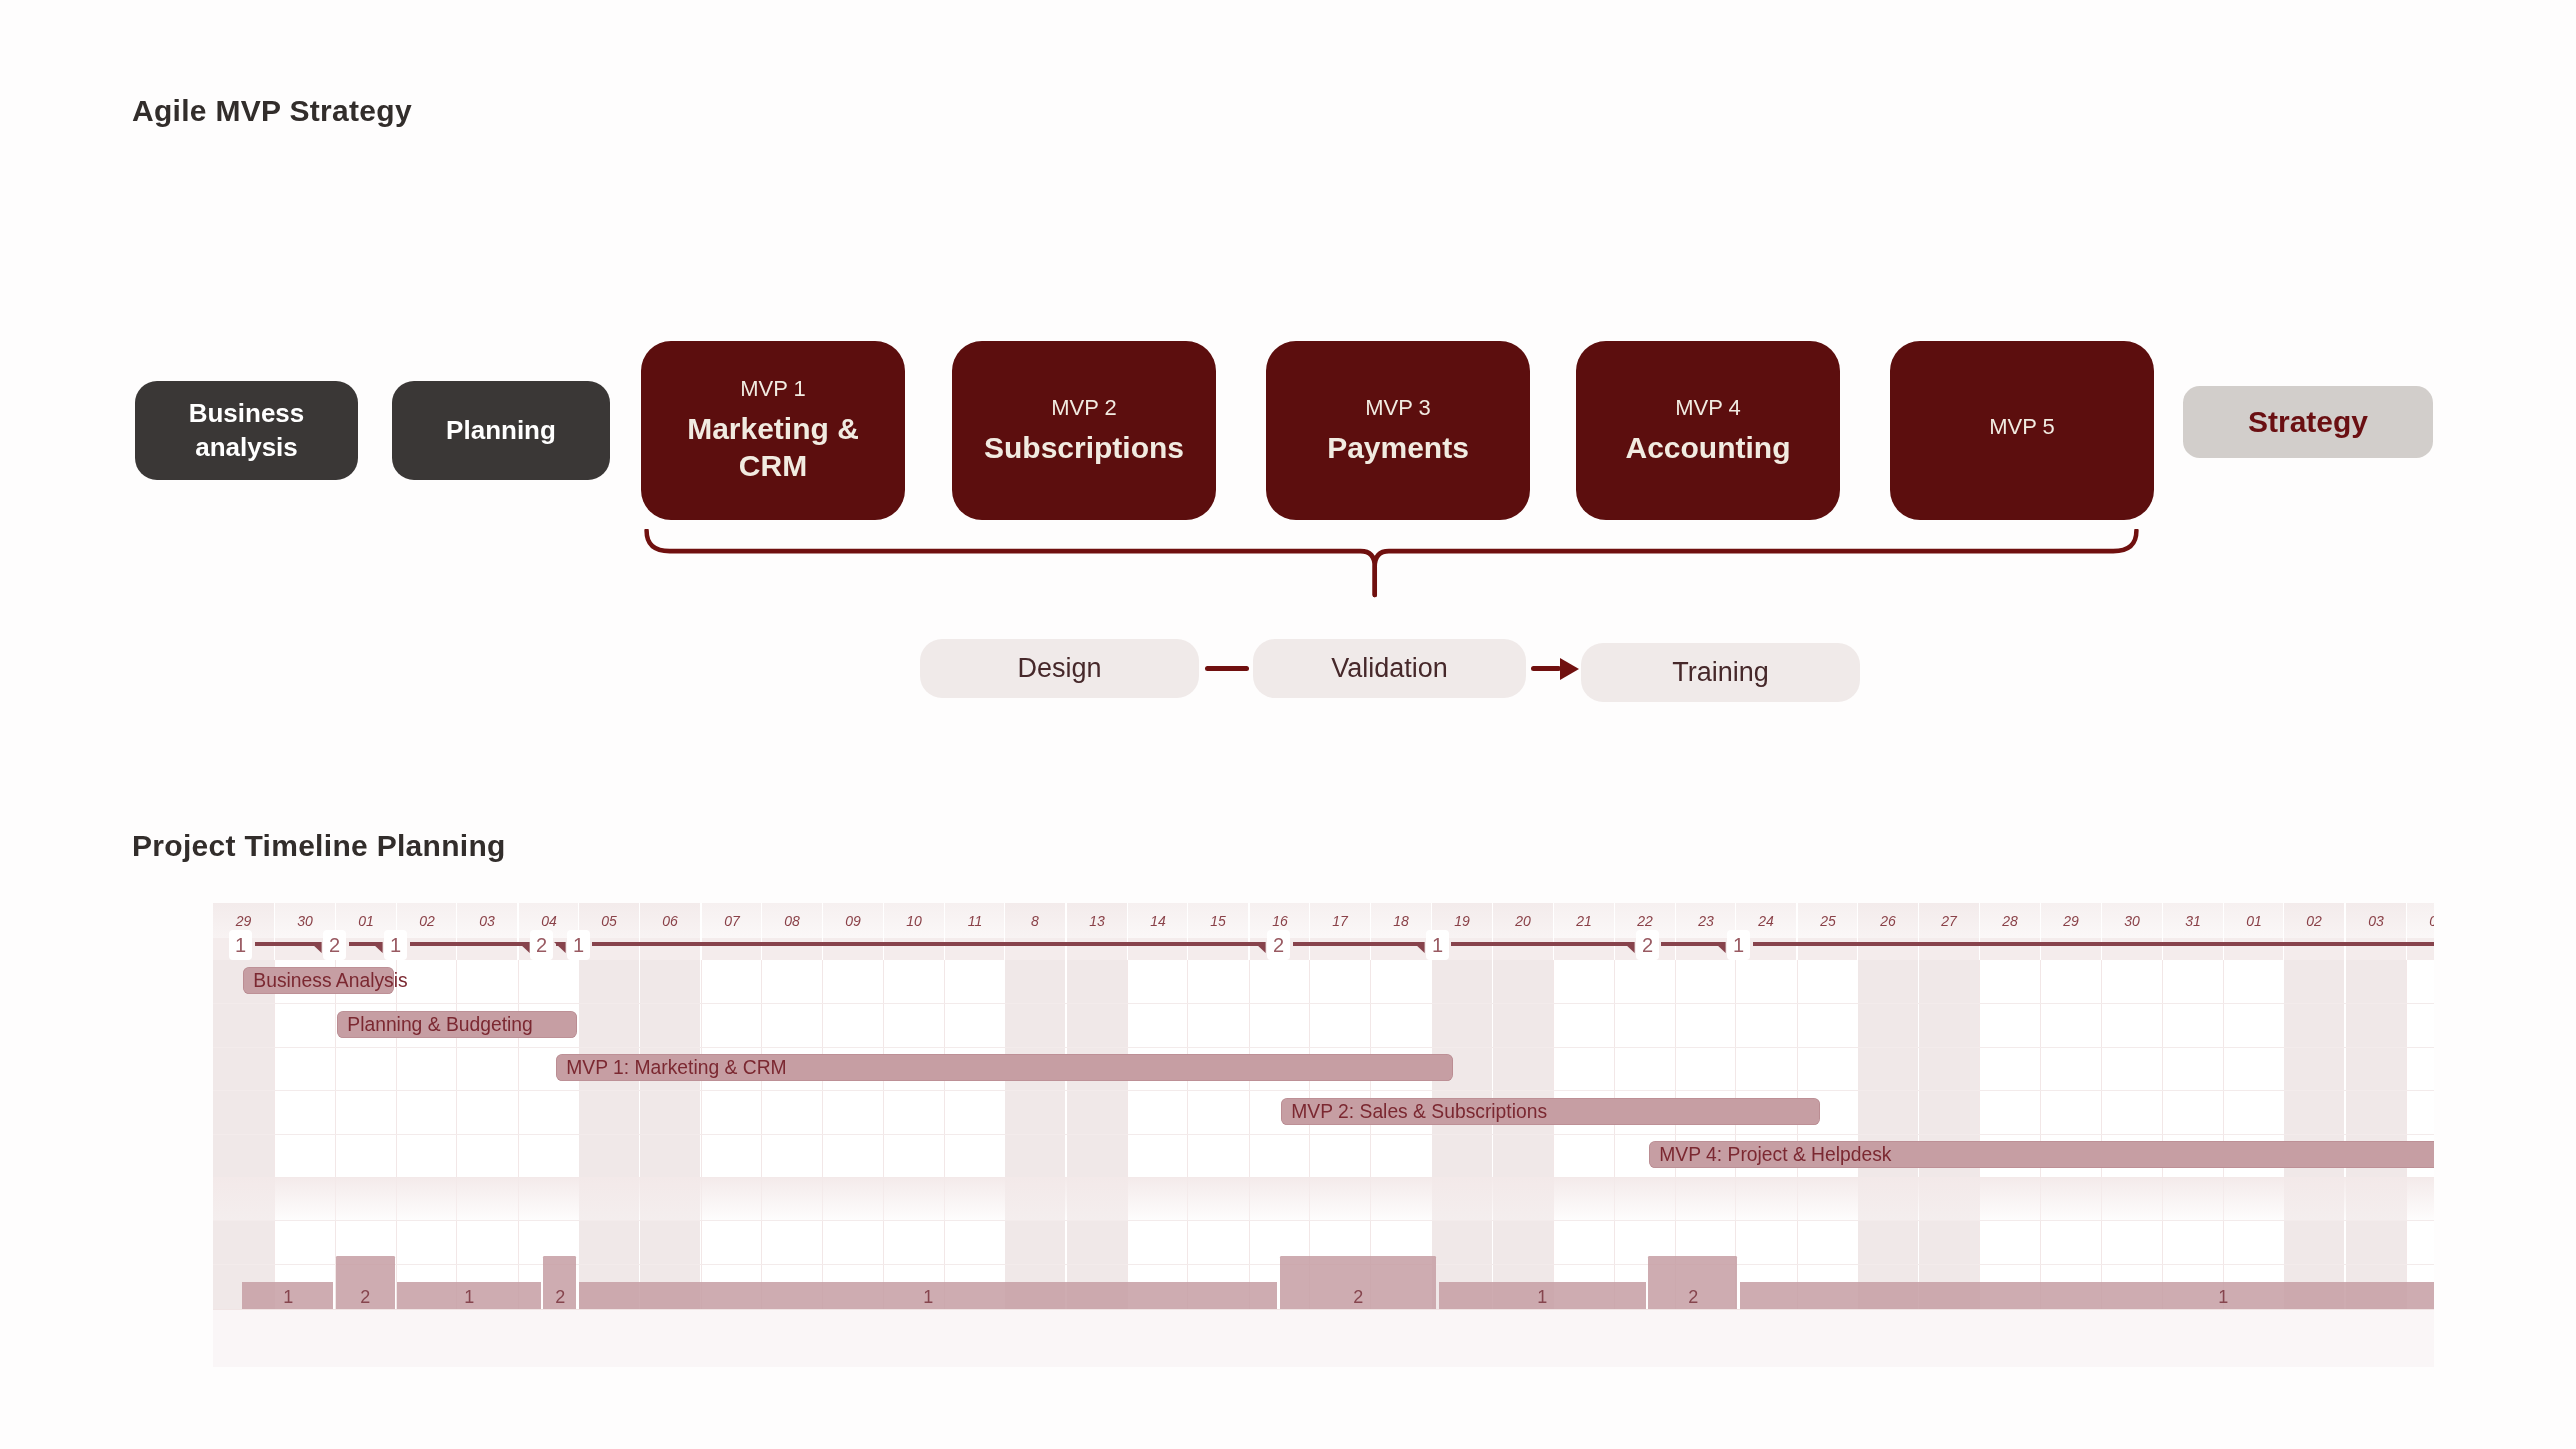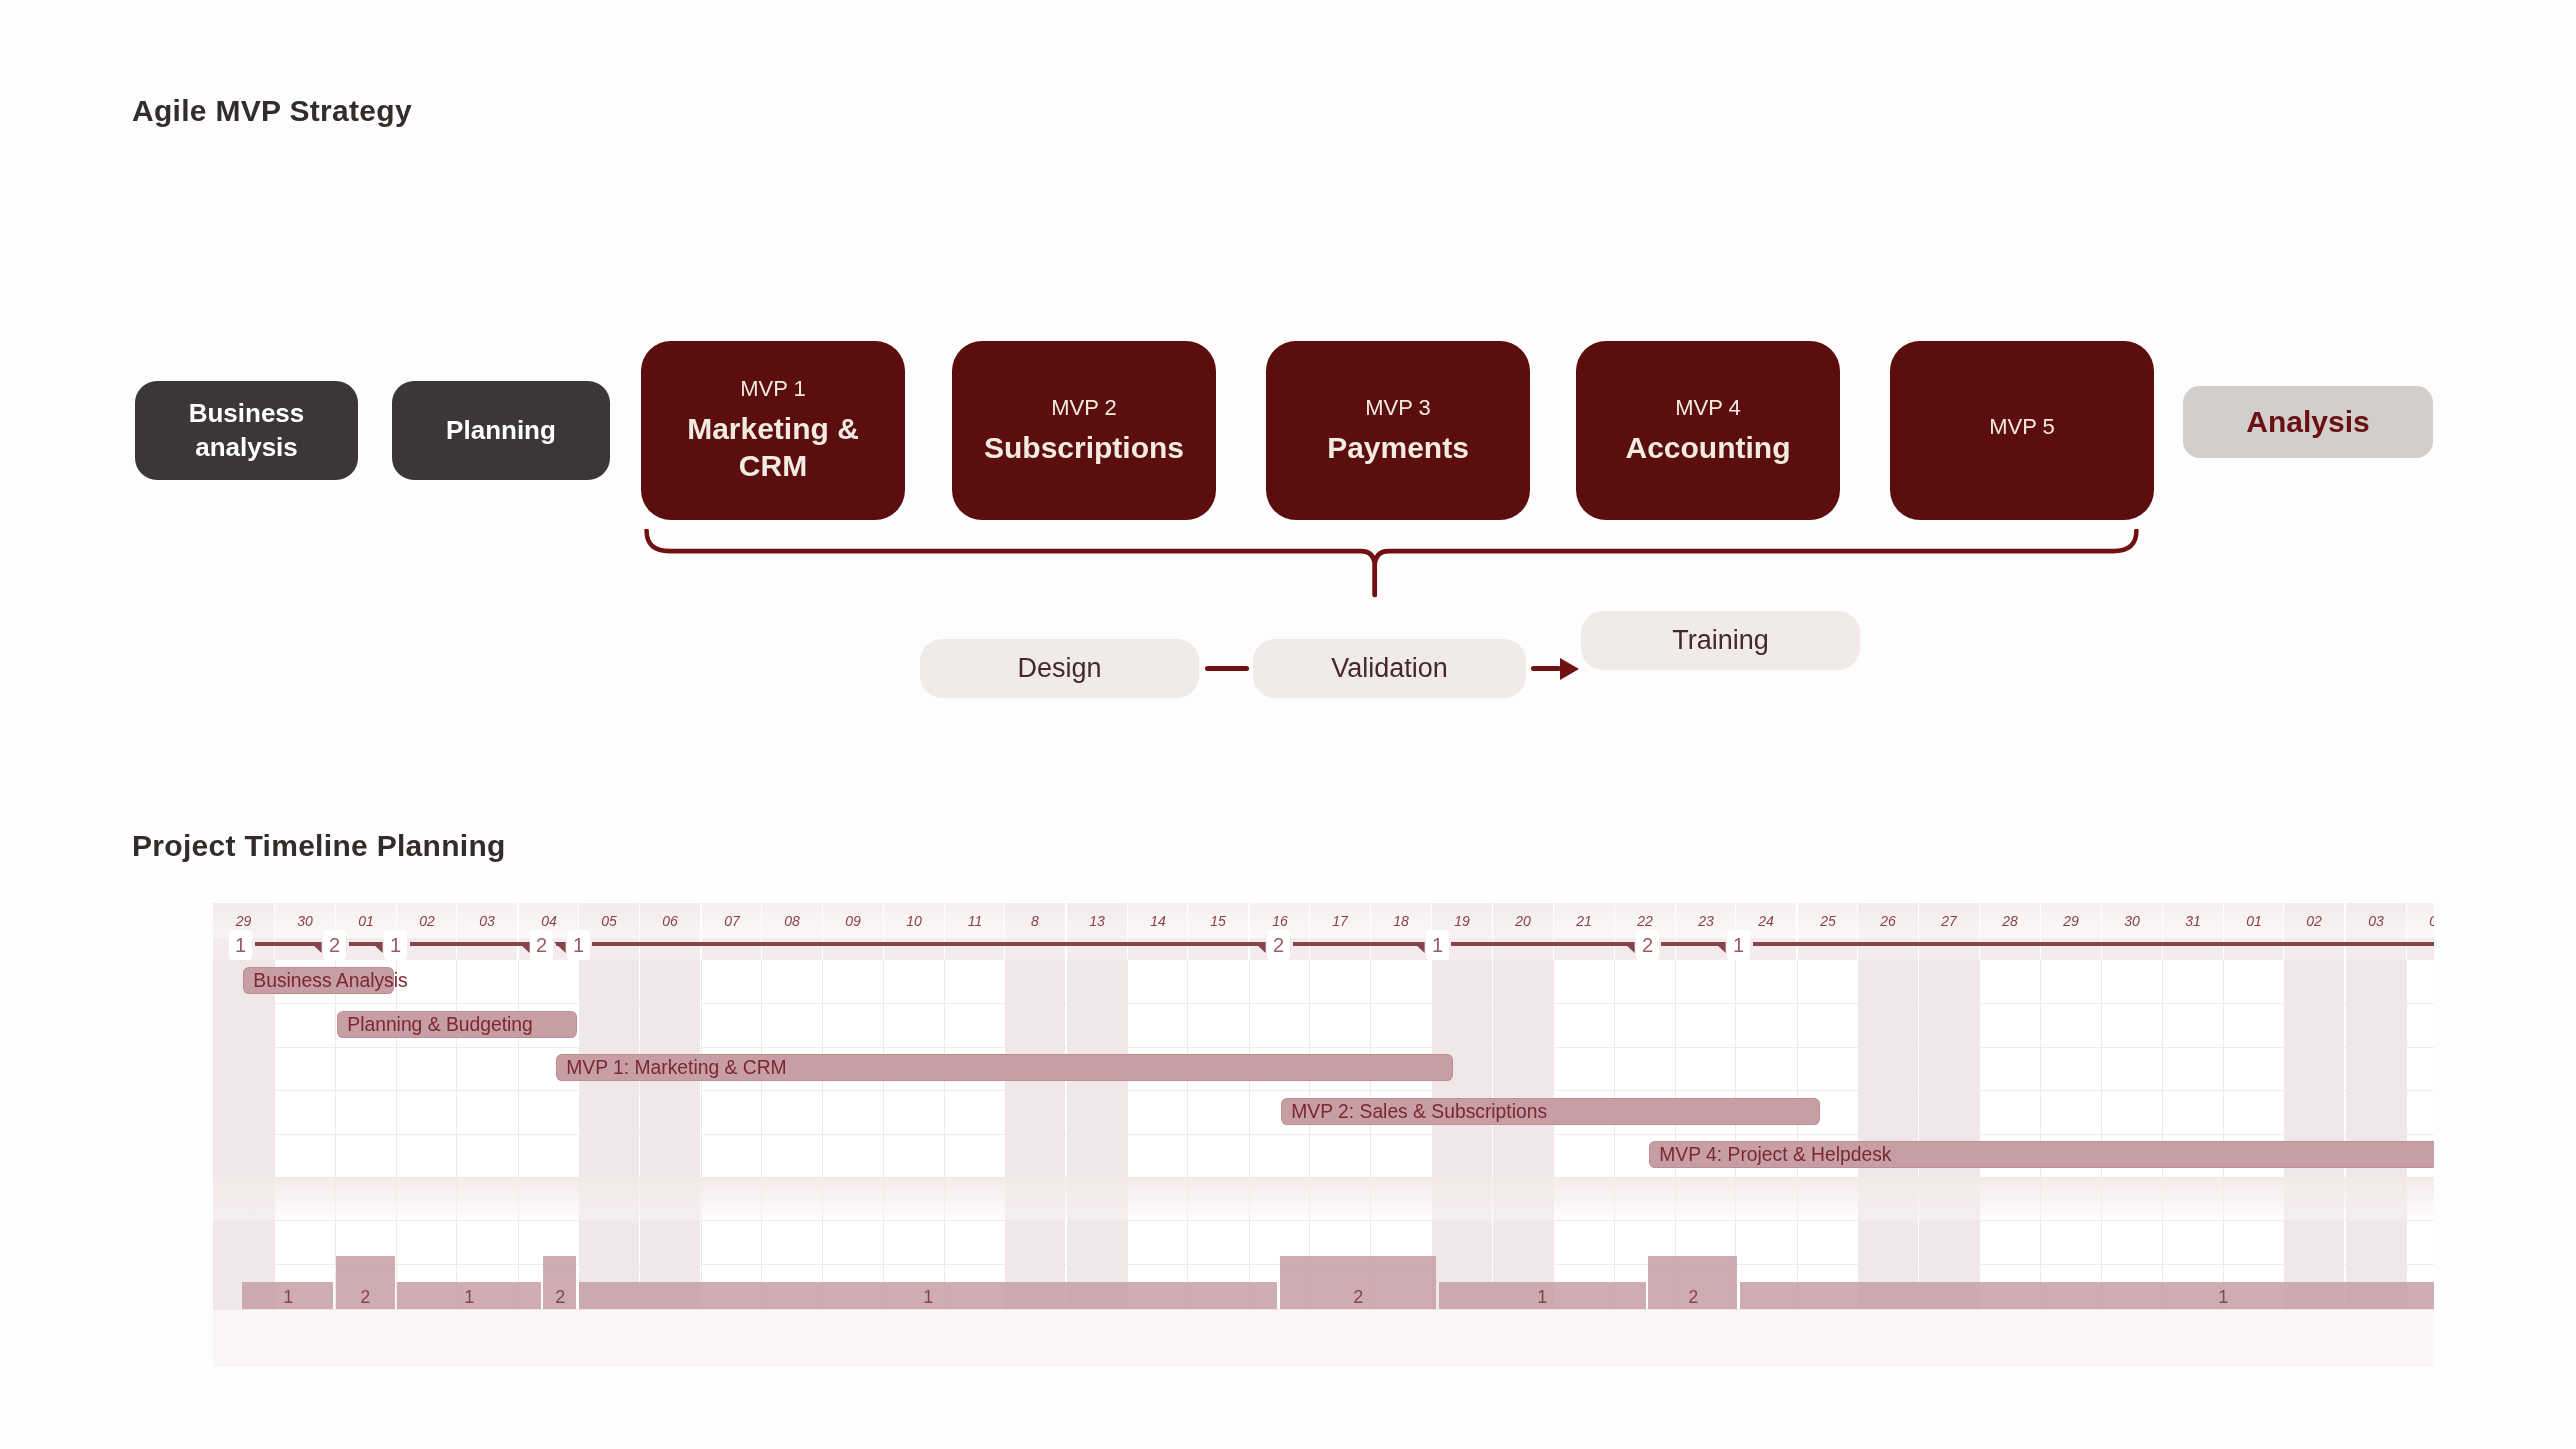--- a/index.html
+++ b/index.html
@@ -93,37 +93,37 @@
       <div class="phase-main">Payments</div>
     </div>
     <div class="phase-box phase-maroon" style="left: 1576px; top: 341px; width: 264px; height: 179px;">
       <div class="phase-eyebrow">MVP 4</div>
       <div class="phase-main">Accounting</div>
     </div>
     <div class="phase-box phase-maroon" style="left: 1890px; top: 341px; width: 264px; height: 179px;">
       <div class="phase-eyebrow">MVP 5</div>
     </div>
     <div class="phase-box phase-light" style="left: 2183px; top: 386px; width: 250px; height: 72px;">
-      <div>Analysis</div>
+      <div>Strategy</div>
     </div>
   </div>
 
 <svg class="brace-svg" width="1495" height="70" viewBox="0 0 2322 108">
   <path d="M 4,2 Q 4,34 40,34 L 1113,34 Q 1135,34 1135,58 L 1135,102" fill="none" stroke="#70100f" stroke-width="7" stroke-linecap="round"></path>
   <path d="M 2318,2 Q 2318,34 2282,34 L 1157,34 Q 1135,34 1135,58 L 1135,102" fill="none" stroke="#70100f" stroke-width="7" stroke-linecap="round"></path>
 </svg>
 
 <div id="flow">
     <div class="pill" style="left: 920px; top: 639px; width: 279px; height: 59px;">
       <div>Design</div>
     </div>
     <div class="pill" style="left: 1253px; top: 639px; width: 273px; height: 59px;">
       <div>Validation</div>
     </div>
-    <div class="pill" style="left: 1581px; top: 611px; width: 279px; height: 59px;">
+    <div class="pill" style="left: 1581px; top: 643px; width: 279px; height: 59px;">
       <div>Training</div>
     </div>
     <div class="conn-line" style="left: 1205px; top: 666px; width: 44px;"></div>
     <div class="conn-line" style="left: 1531px; top: 666px; width: 30px;"></div>
     <div class="conn-arrow" style="left: 1560px; top: 658px;"></div>
   </div>
 
 <div class="gantt" id="gantt">
     <div class="g-headcell weekend" style="left: 0px; width: 61px; border-left: none;">29</div>
     <div class="g-bandcell" style="left: 0px; width: 61px; border-left: none;"></div>

